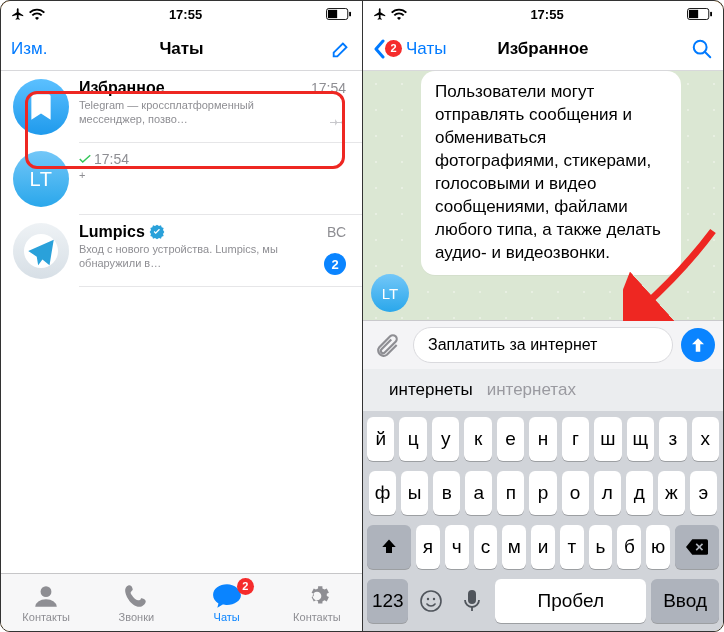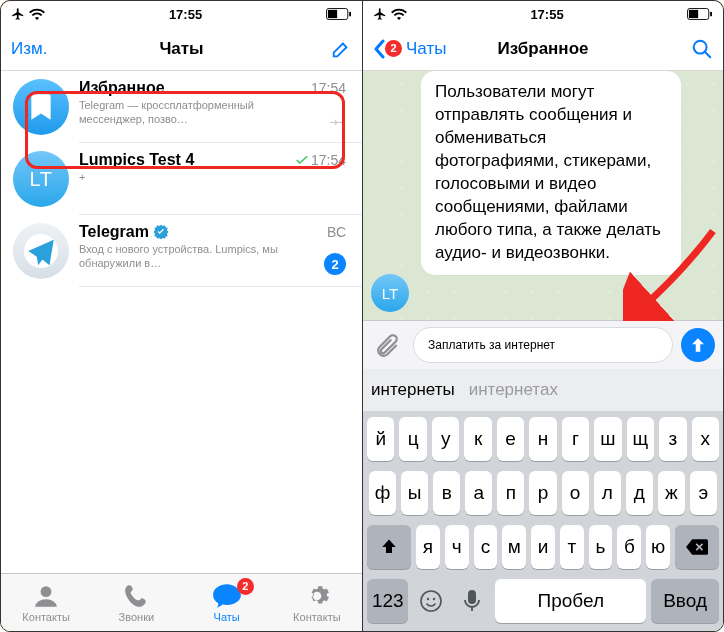--- a/index.html
+++ b/index.html
@@ -39,24 +39,24 @@
   .tab { flex:1; display:flex; flex-direction:column; align-items:center; justify-content:center; gap:2px; color:#8e8e93; font-size:11px; position:relative;}
   .tab.active { color:#0a84ff; }
   
   .chat-bg { flex:1; background:#dbe7d3; background-image: radial-gradient(rgba(255,255,255,.35) 1px, transparent 1px); background-size: 26px 26px; position:relative; display:flex; flex-direction:column; }
   .bubble-area { flex:1; position:relative; padding:0 8px 4px 8px; overflow:hidden;}
   .bubble { background:#fff; border-radius:14px; padding:10px 14px; font-size:17px; line-height:1.35; color:#000; max-width:260px; margin-left:50px; box-shadow: 0 1px 0 rgba(0,0,0,.03);}
   .bubble-av { position:absolute; left:8px; bottom:8px; width:38px; height:38px; border-radius:50%; background: linear-gradient(180deg,#73c7f8 0%, #2aa7eb 100%); color:#fff; display:flex; align-items:center; justify-content:center; font-size:15px; font-weight:500;}
   
   .inputbar { background:#f4f4f6; border-top:1px solid #c9c9cc; padding:6px 8px; display:flex; align-items:center; gap:8px;}
   .attach { color:#8e8e93; padding:4px;}
-  .msginput { flex:1; background:#fff; border:1px solid #dadade; border-radius:18px; height:36px; padding:0 14px; font-size:12px; color:#000; outline:none;}
+  .msginput { flex:1; background:#fff; border:1px solid #dadade; border-radius:18px; height:36px; padding:0 14px; font-size:16px; color:#000; outline:none;}
   .sendbtn { width:34px; height:34px; border-radius:50%; background:#0a84ff; display:flex; align-items:center; justify-content:center; color:#fff;}
   
-  .suggest { height:42px; background:#ebedef; display:flex; align-items:center; padding:0 8px; font-size:17px; gap:14px;}
+  .suggest { height:42px; background:#ebedef; display:flex; align-items:center; padding:0 26px; font-size:17px; gap:14px;}
   .sug-main { color:#000; }
   .sug-alt { color:#9a9aa0; }
   
   .kbd { background:#d1d4d9; padding:6px 4px 8px 4px; display:flex; flex-direction:column; gap:10px;}
   .kbd-row { display:flex; gap:5px; justify-content:center;}
   .key { background:#fff; border-radius:6px; height:44px; flex:1; display:flex; align-items:center; justify-content:center; font-size:19px; color:#000; box-shadow:0 1px 0 rgba(0,0,0,.25); min-width:0;}
   .key.gray { background:#aeb3bc; color:#000;}
   .key.wide { flex:0 0 44px;}
   .kbd-row.r2 { padding: 0 2px; }
   .kbd-row.r4 .space { flex:4; }
@@ -127,21 +127,20 @@
             <svg width="16" height="16" viewBox="0 0 24 24">
               <path fill="#c8c8cc" d="M14 3l7 7-4 1-4 4 1 5-3-3-6 6-1-1 6-6-3-3 5 1 4-4 1-4-3-3z" transform="rotate(45 12 12)"></path>
             </svg>
           </span>
       </div>
 
       <div class="chat-row">
         <div class="avatar av-lt">LT</div>
         <div class="chat-body">
           <div class="chat-top">
-            <div class="chat-name">Lumpics Test 4</div>
             <div class="chat-time">
               <svg width="12" height="10" viewBox="0 0 16 12">
                   <path fill="none" stroke="#34c759" stroke-width="2" d="M1 6l4 4 10-9"></path>
                 </svg>
               <span>17:54</span>
             </div>
           </div>
           <div class="chat-msg">+</div>
         </div>
       </div>
@@ -149,21 +148,21 @@
       <div class="chat-row">
         <div class="avatar av-tg">
           <svg width="34" height="34" viewBox="0 0 24 24">
               <circle cx="12" cy="12" r="12" fill="#fff"></circle>
               <path fill="#2aa1da" d="M3 12l18-8-3 18-5-4-3 4-1-6z"></path>
             </svg>
         </div>
         <div class="chat-body">
           <div class="chat-top">
             <div class="chat-name">
-              <span>Telegram</span>
+              <span>Lumpics</span>
               <svg width="16" height="16" viewBox="0 0 24 24">
                   <path fill="#2aa1da" d="M12 1l3 2 3-1 1 3 3 1-1 3 2 3-2 3 1 3-3 1-1 3-3-1-3 2-3-2-3 1-1-3-3-1 1-3-2-3 2-3-1-3 3-1 1-3 3 1z"></path>
                   <path fill="#fff" d="M10 15l-3-3 1.4-1.4L10 12.2l5-5L16.4 8.6z"></path>
                 </svg>
             </div>
             <div class="chat-time">ВС</div>
           </div>
           <div class="chat-msg">Вход с нового устройства. Lumpics, мы обнаружили в…</div>
         </div>
         <span class="unread">2</span>

